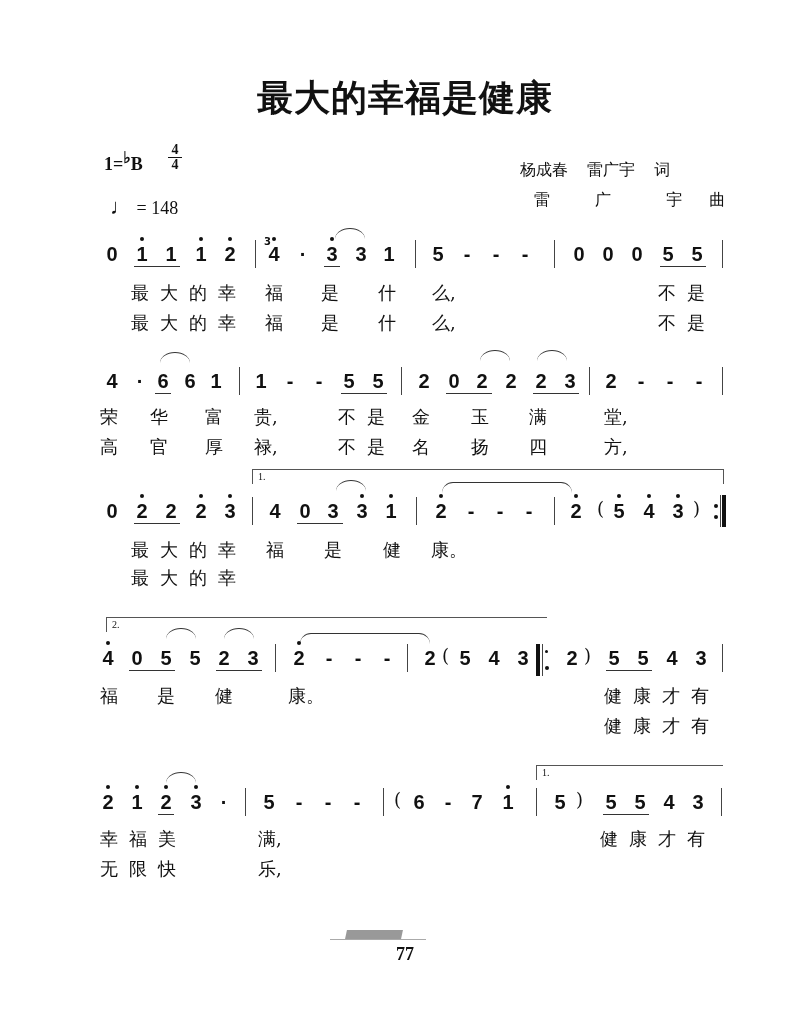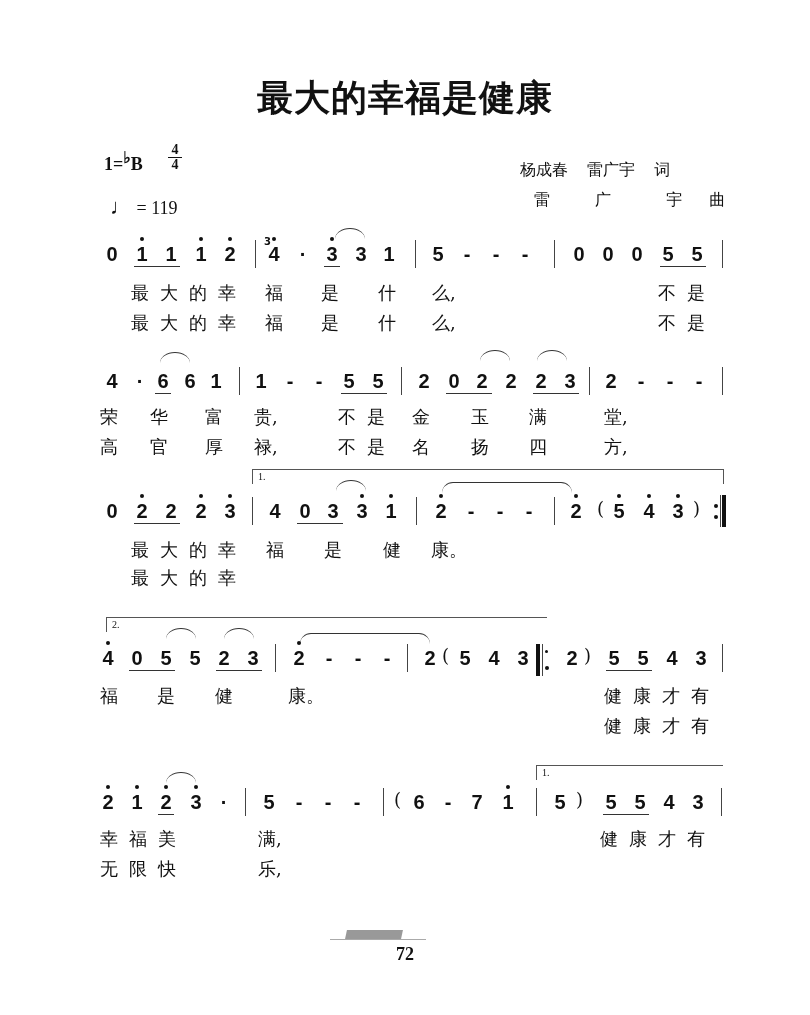--- a/index.html
+++ b/index.html
@@ -34,21 +34,21 @@
 <div class="key">
   <span>1=</span><sup style="font-size:16px">♭</sup><span>B</span>
 </div>
 <div class="timesig">
   <div>4</div>
   <div class="bar"></div>
   <div>4</div>
 </div>
 <div class="tempo">
   <span style="font-size:22px">♩</span>
-  <span>= 119</span>
+  <span>= 148</span>
 </div>
 
 <div class="credits" style="left:520px; top:160px;">
   <span>杨成春</span>
   <span style="margin-left:14px">雷广宇</span>
   <span style="margin-left:14px">词</span>
 </div>
 <div class="credits" style="left:534px; top:190px;">
   <span>雷</span>
   <span style="margin-left:40px">广</span>
@@ -312,13 +312,13 @@
   <div class="ly" style="left:687px;top:829px">有</div>
 
   <div class="ly" style="left:100px;top:859px">无</div>
   <div class="ly" style="left:129px;top:859px">限</div>
   <div class="ly" style="left:158px;top:859px">快</div>
   <div class="ly" style="left:258px;top:859px">乐,</div>
 </div>
 
 <div class="pgline"></div>
 <div class="pgbar"></div>
-<div class="pgnum">72</div>
+<div class="pgnum">77</div>
 
 </body></html>

